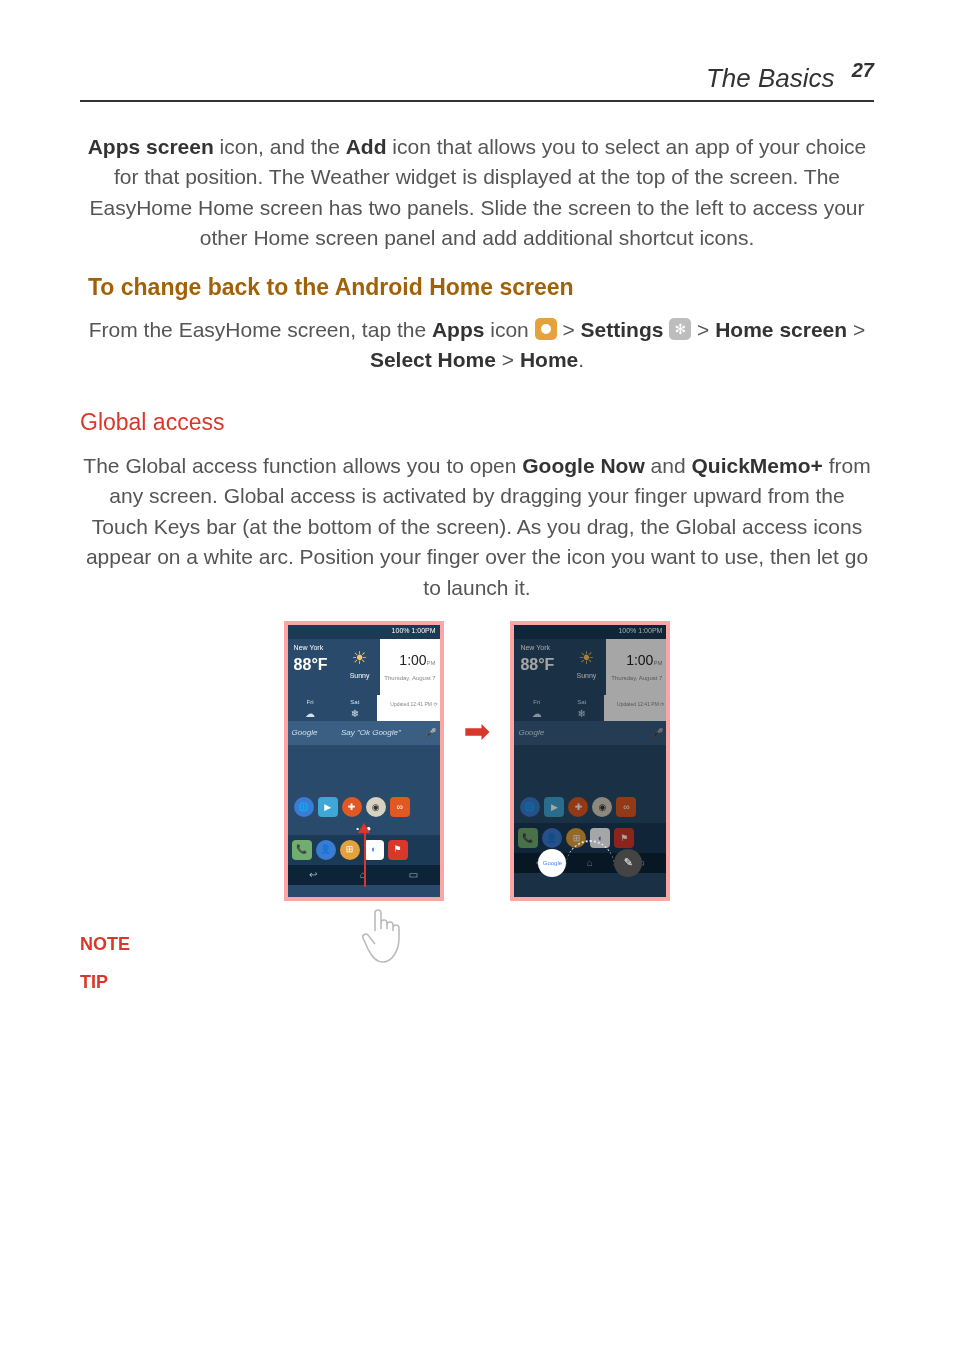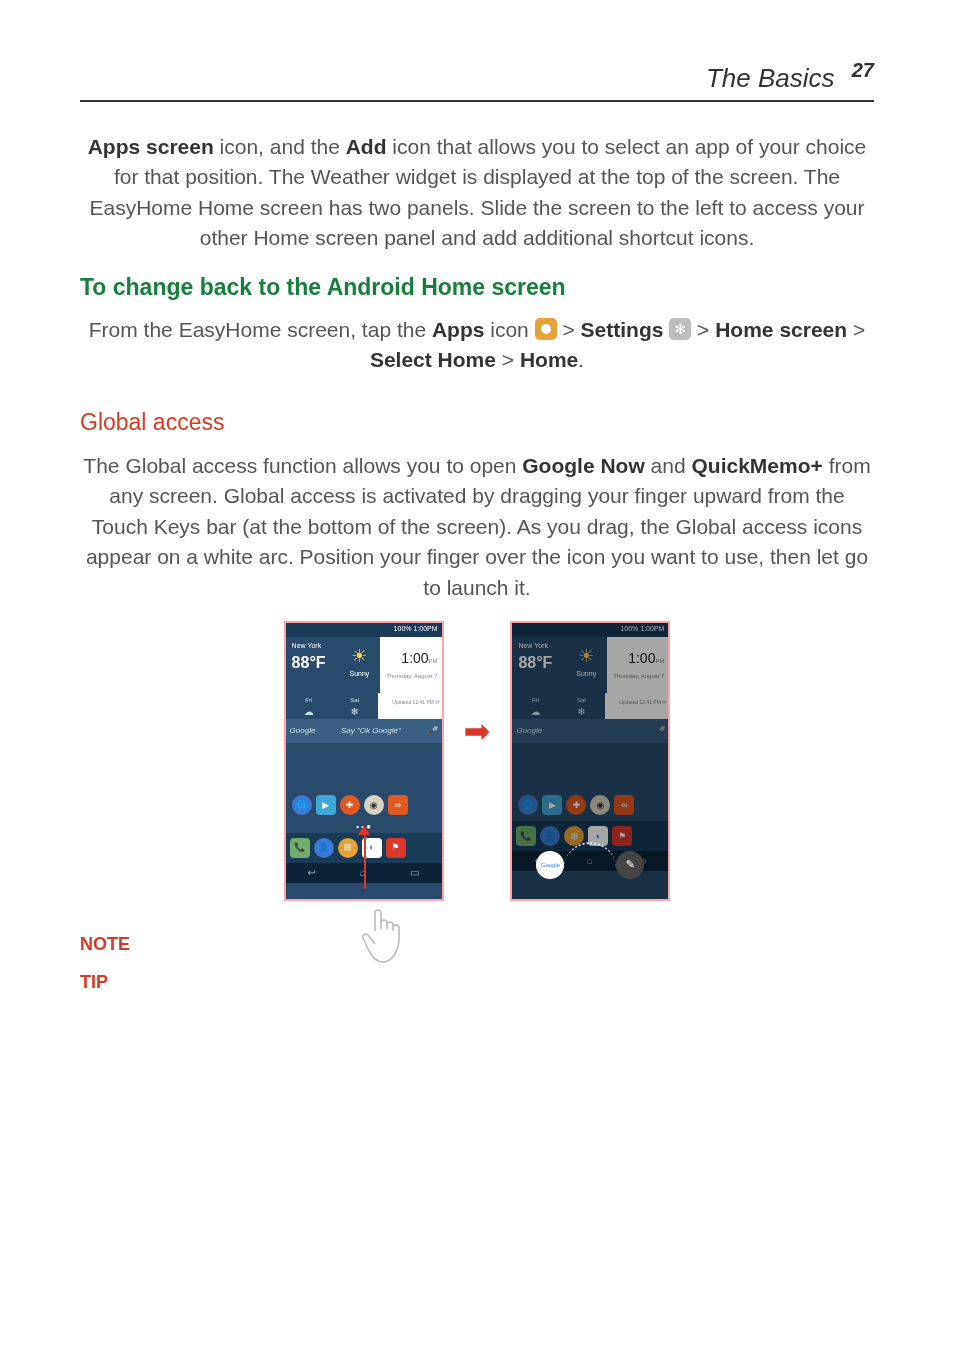--- a/index.html
+++ b/index.html
@@ -25,21 +25,21 @@
     .header .pg {
       font-weight: bold;
       font-size: 20px;
       margin-left: 10px;
       vertical-align: top;
       position: relative;
       top: -4px;
     }
     .para { margin-bottom: 18px; color:#555;text-align:center; }
     .bold { font-weight: bold; color:#333; }
-    .sub-h { font-weight: bold; font-size: 23px; color:#15803d; margin: 6px 0 10px; }
+    .sub-h { font-weight: bold; font-size: 23px; color:#a16207; margin: 6px 8px 10px; }
     .section-h { color: #d8382a; font-size: 23px; margin: 30px 0 12px; }
     .icon-chip {
       display: inline-flex;
       width: 22px; height: 22px;
       border-radius: 5px;
       vertical-align: middle;
       align-items: center; justify-content: center;
       font-size: 12px; color:#fff;
       position: relative; top:-2px;
     }
@@ -50,21 +50,21 @@
     .figure-row {
       display:flex; align-items:flex-start; justify-content:center;
       gap: 20px; margin: 12px 0 30px;
     }
     .arrow {
       color:#d8382a; font-size:32px; align-self:center; margin-top:-60px;
     }
     .phone {
       width: 160px; height: 280px;
       background:#294a6a;
-      border:2px solid #fca5a5;
+      border:4px solid #fca5a5;
       position: relative;
       overflow: visible;
     }
     .phone.dim::after{
       content:""; position:absolute; inset:0; background:rgba(0,0,0,.35);
     }
     .statusbar {
       height:14px; background:#1a3a56;
       font-size:7px; color:#fff; text-align:right; padding:1px 4px;
     }

